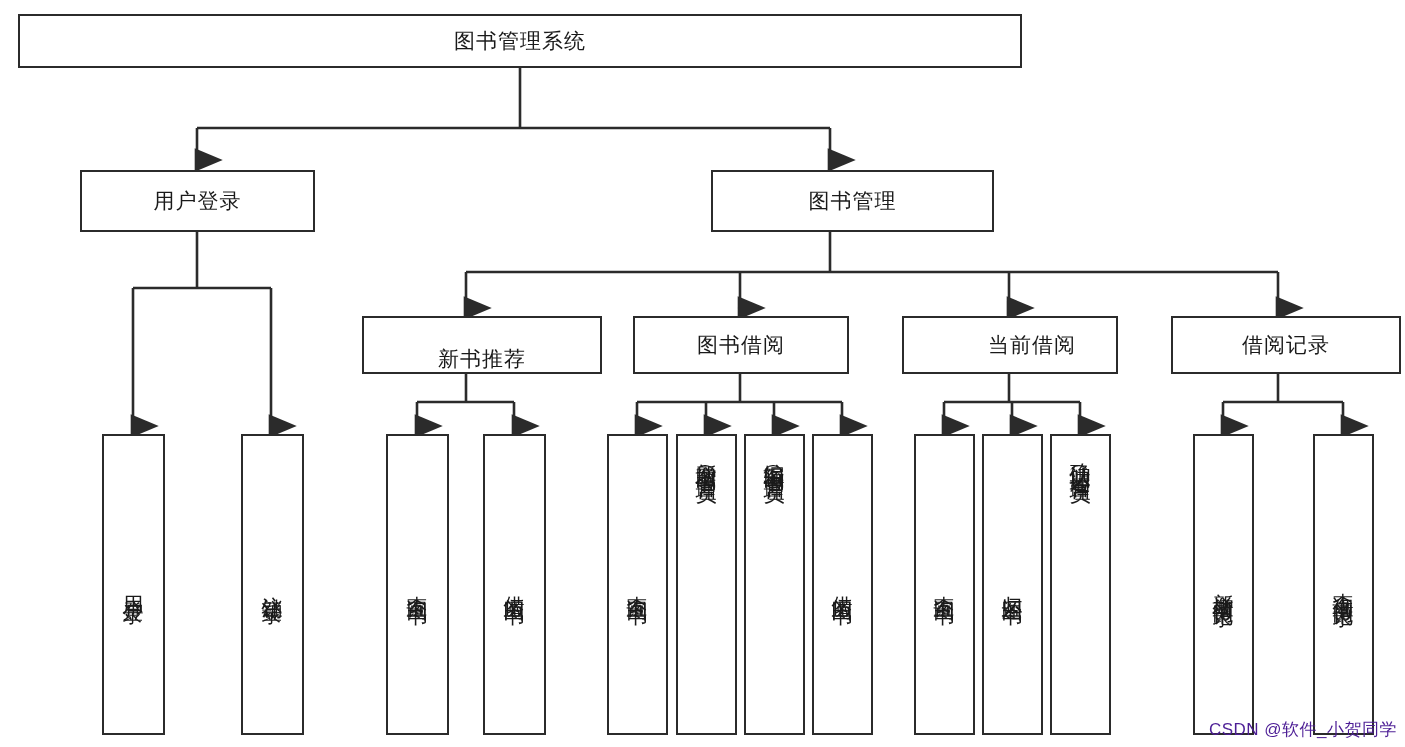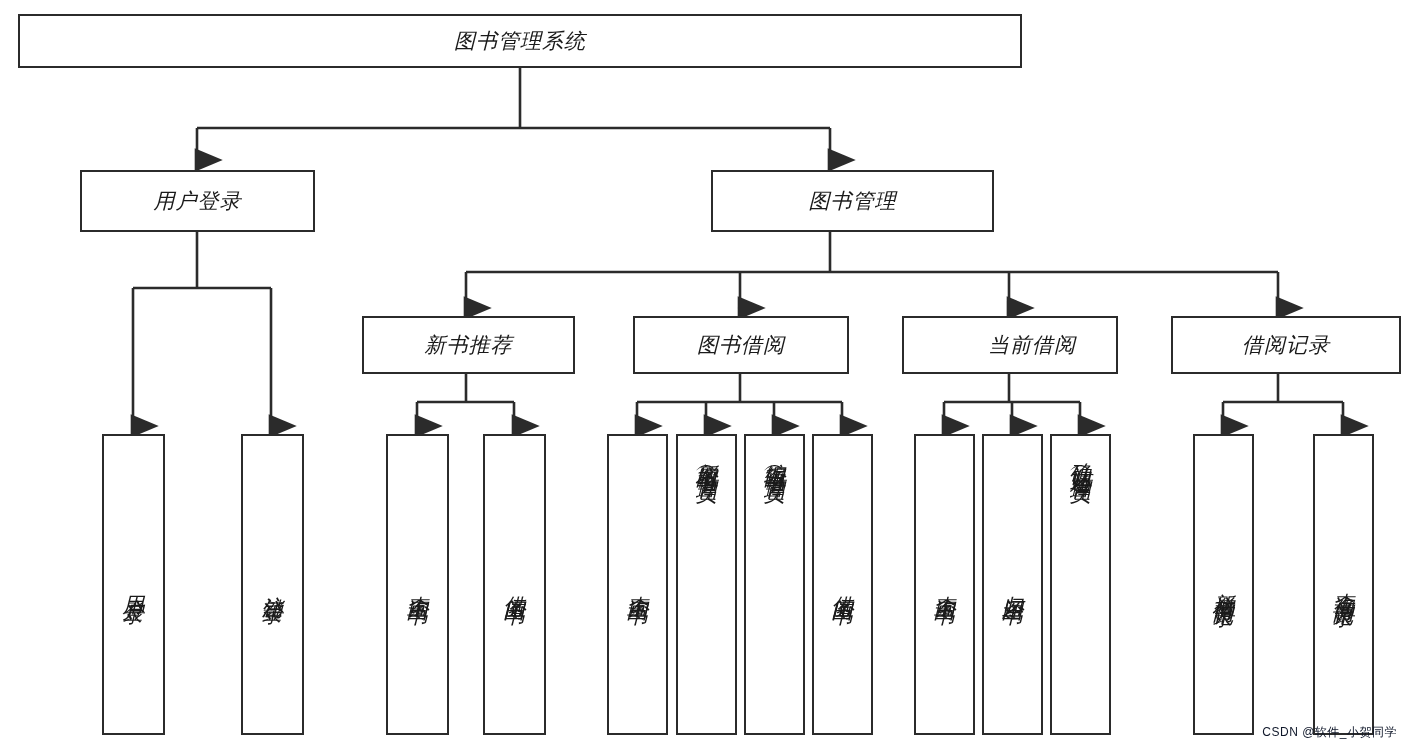--- a/index.html
+++ b/index.html
@@ -19,21 +19,20 @@
   }
   .node {
     position: absolute;
     box-sizing: border-box;
     border: 2.5px solid #2b2b2b;
     background: #ffffff;
     display: flex;
     align-items: center;
     justify-content: center;
     color: #1a1a1a;
-    font-style: italic;
   }
   .node .label {
     font-size: 21px;
     line-height: 1.25;
     letter-spacing: 1px;
     white-space: nowrap;
   }
   .node.vertical {
     align-items: flex-start;
     justify-content: center;
@@ -56,22 +55,22 @@
     left: 0;
     top: 0;
     width: 1405px;
     height: 747px;
     pointer-events: none;
   }
   .watermark {
     position: absolute;
     right: 8px;
     bottom: 6px;
-    font-size: 12px;
-    color: #0f172a;
+    font-size: 17px;
+    color: #4c1d95;
     letter-spacing: 0.5px;
     white-space: nowrap;
   }
 </style>
 </head>
 <body>
 
 <div id="canvas">
 
   <svg id="edges" viewBox="0 0 1405 747" width="1405" height="747" xmlns="http://www.w3.org/2000/svg">
@@ -129,21 +128,21 @@
   </div>
 
   <div class="node" style="left:80px; top:170px; width:235px; height:62px;">
     <span class="label">用户登录</span>
   </div>
 
   <div class="node" style="left:711px; top:170px; width:283px; height:62px;">
     <span class="label">图书管理</span>
   </div>
 
-  <div class="node" style="left:362px; top:316px; width:213px; height:58px;">
+  <div class="node" style="left:362px; top:316px; width:240px; height:58px;align-items:flex-end;">
     <span class="label">新书推荐</span>
   </div>
 
   <div class="node" style="left:633px; top:316px; width:216px; height:58px;">
     <span class="label">图书借阅</span>
   </div>
 
   <div class="node" style="left:902px; top:316px; width:216px; height:58px;padding-left:44px;">
     <span class="label">当前借阅</span>
   </div>

